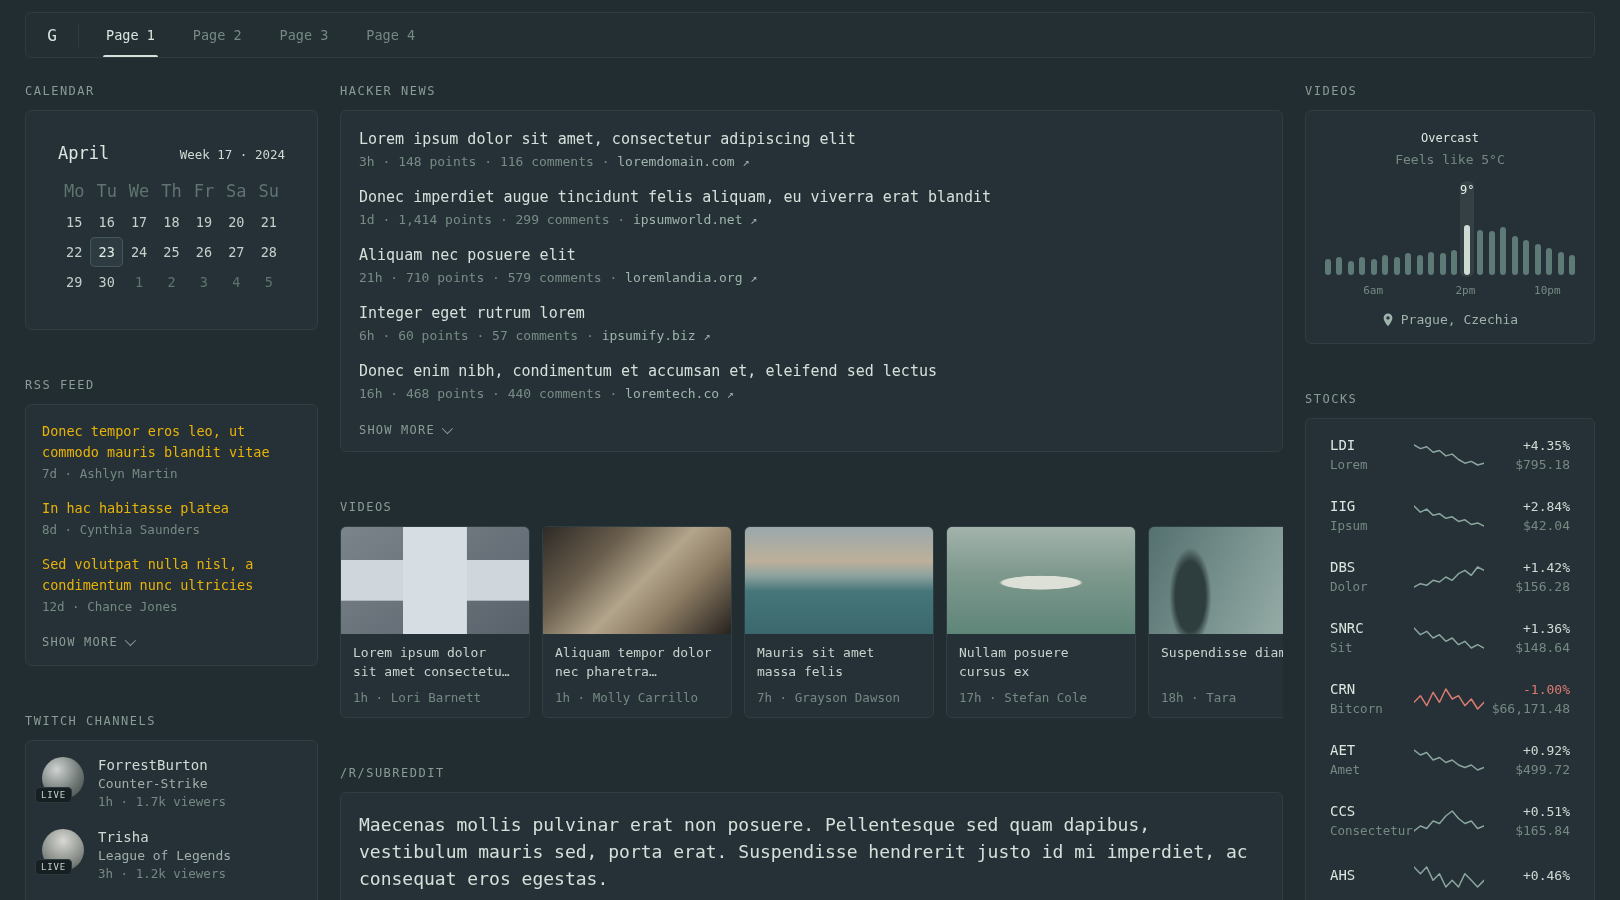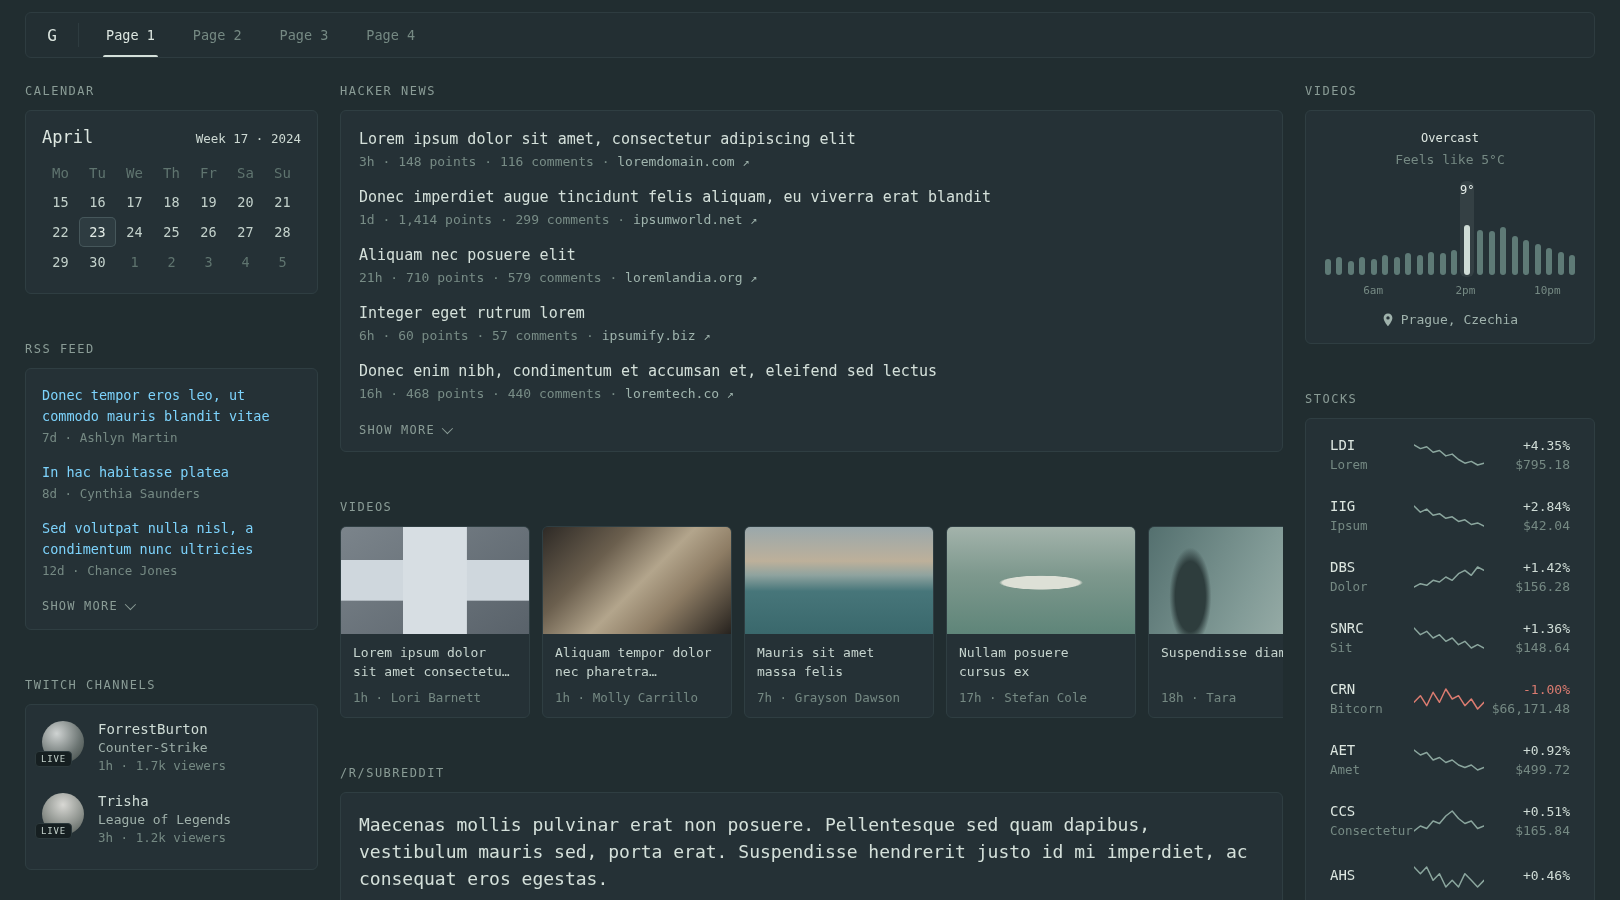--- a/index.html
+++ b/index.html
@@ -16,34 +16,34 @@
   .tab.active::after{content:"";position:absolute;left:16px;right:16px;bottom:0;height:2px;background:#d4e0da;border-radius:2px 2px 0 0}
   
   .columns{display:flex;gap:22px;align-items:flex-start}
   .col-left{width:293px;flex:0 0 293px}
   .col-mid{flex:1;min-width:0}
   .col-right{width:290px;flex:0 0 290px}
   .widget{margin-bottom:48px}
   .section-title{font-size:12px;font-weight:400;letter-spacing:1.5px;color:#8a9c96;margin-bottom:12px;display:flex;align-items:center}
   .card{background:#253136;border:1px solid #2f3e42;border-radius:6px}
   
-  .calendar{padding:16px}
+  .calendar{padding:32px}
   .cal-head{display:flex;justify-content:space-between;align-items:baseline;margin-bottom:12px}
   .cal-month{font-size:17px;color:#dce6e0}
   .cal-week{font-size:12.5px;color:#cdd9d3}
   .cal-week .dim{color:#cdd9d3}
   .cal-weekdays,.cal-grid{display:grid;grid-template-columns:repeat(7,1fr);text-align:center}
-  .cal-weekdays span{font-size:14px;color:#5f746f;padding:6px 0}
+  .cal-weekdays span{font-size:17px;color:#5f746f;padding:6px 0}
   .cal-grid .day{font-size:13.5px;color:#c3d1cb;padding:7px 0;border-radius:5px}
   .day.muted{color:#5f746f}
   .day.selected{background:#2e3c41;box-shadow:inset 0 0 0 1px #46575b;color:#e2ebe6}
   
   .rss{padding:16px}
   .rss-item{margin-bottom:17px}
-  .rss-title{font-size:13.5px;line-height:1.55;color:#7dd3fc;cursor:pointer}
+  .rss-title{font-size:13.5px;line-height:1.55;color:#eab308;cursor:pointer}
   .rss-meta{font-size:12.5px;color:#758983;margin-top:3px}
   .show-more{display:inline-flex;align-items:center;gap:7px;font-size:12px;letter-spacing:1.2px;color:#8a9c96;margin-top:4px;cursor:pointer}
   .chev{display:inline-block;width:8px;height:8px;border-right:1.5px solid #8a9c96;border-bottom:1.5px solid #8a9c96;transform:rotate(45deg) translateY(-2px)}
   
   .twitch{padding:16px 16px 4px}
   .tw-row{display:flex;gap:14px;margin-bottom:20px;cursor:pointer}
   .tw-avatar{position:relative;width:42px;height:42px;border-radius:50%;flex:0 0 42px}
   .av1{background:radial-gradient(circle at 35% 30%,#cfd3d2,#6b7472 60%,#39433f)}
   .av2{background:radial-gradient(circle at 50% 28%,#d8d8d4,#8e938e 55%,#49524e)}
   .av3{background:radial-gradient(circle at 50% 38%,#e8e4da,#a89f8e 60%,#6b665c)}

